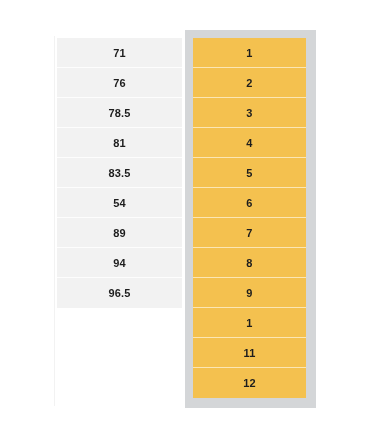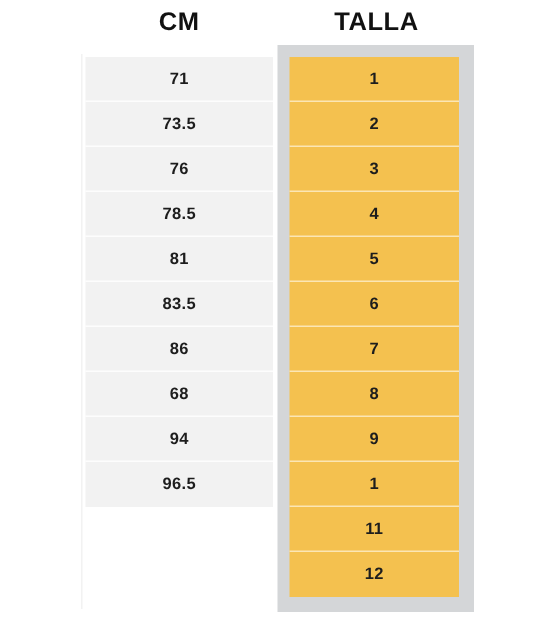--- a/index.html
+++ b/index.html
@@ -121,38 +121,33 @@
   }
   .talla-cell:last-child {
     border-bottom: none;
   }
 </style>
 </head>
 <body>
 
 <div class="size-table">
 
-  <div class="header-row">
-    <div class="col-header cm">CM</div>
-    <div class="col-header talla">TALLA</div>
-  </div>
 
   <div class="columns">
 
     <div class="cm-edge-rule"></div>
 
     <div class="cm-column" id="cm-column">
         <div class="cm-cell">71</div>
-        <div class="cm-cell">73.5</div>
         <div class="cm-cell">76</div>
         <div class="cm-cell">78.5</div>
         <div class="cm-cell">81</div>
         <div class="cm-cell">83.5</div>
-        <div class="cm-cell">86</div>
-        <div class="cm-cell">68</div>
+        <div class="cm-cell">54</div>
+        <div class="cm-cell">89</div>
         <div class="cm-cell">94</div>
         <div class="cm-cell">96.5</div>
       </div>
 
     <div class="talla-frame">
       <div class="talla-column" id="talla-column">
           <div class="talla-cell">1</div>
           <div class="talla-cell">2</div>
           <div class="talla-cell">3</div>
           <div class="talla-cell">4</div>

